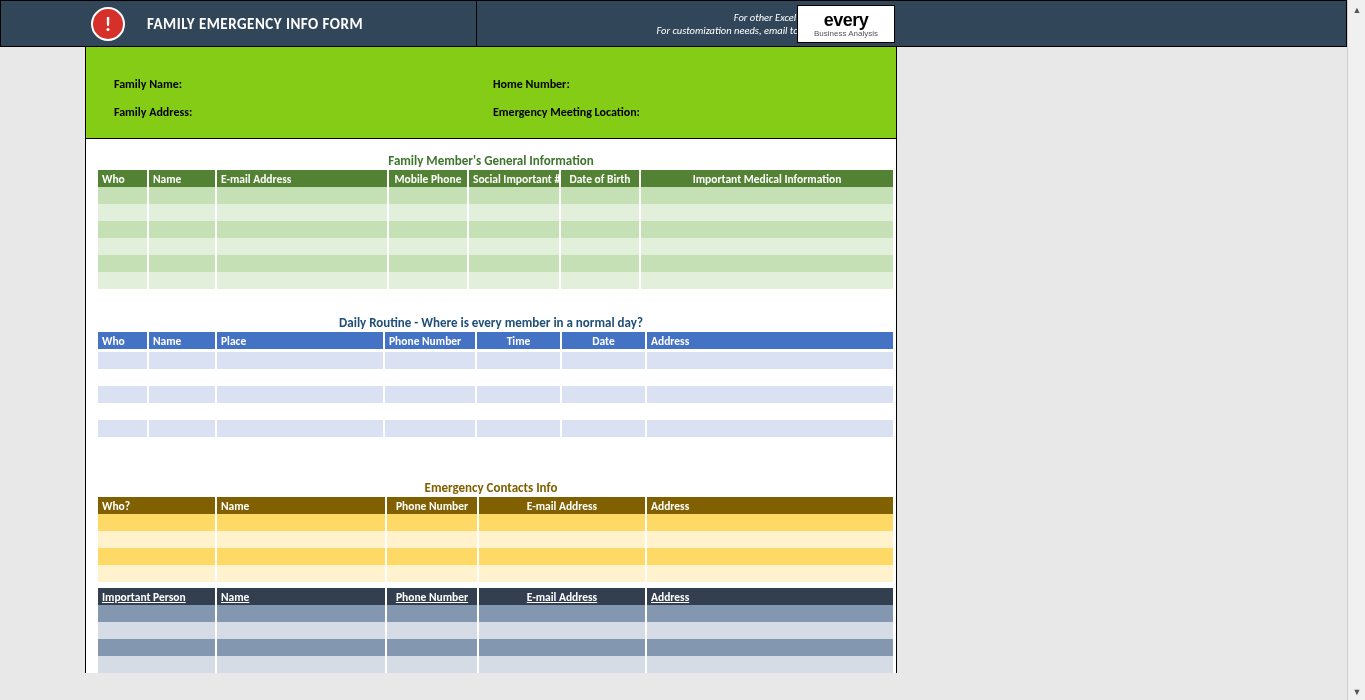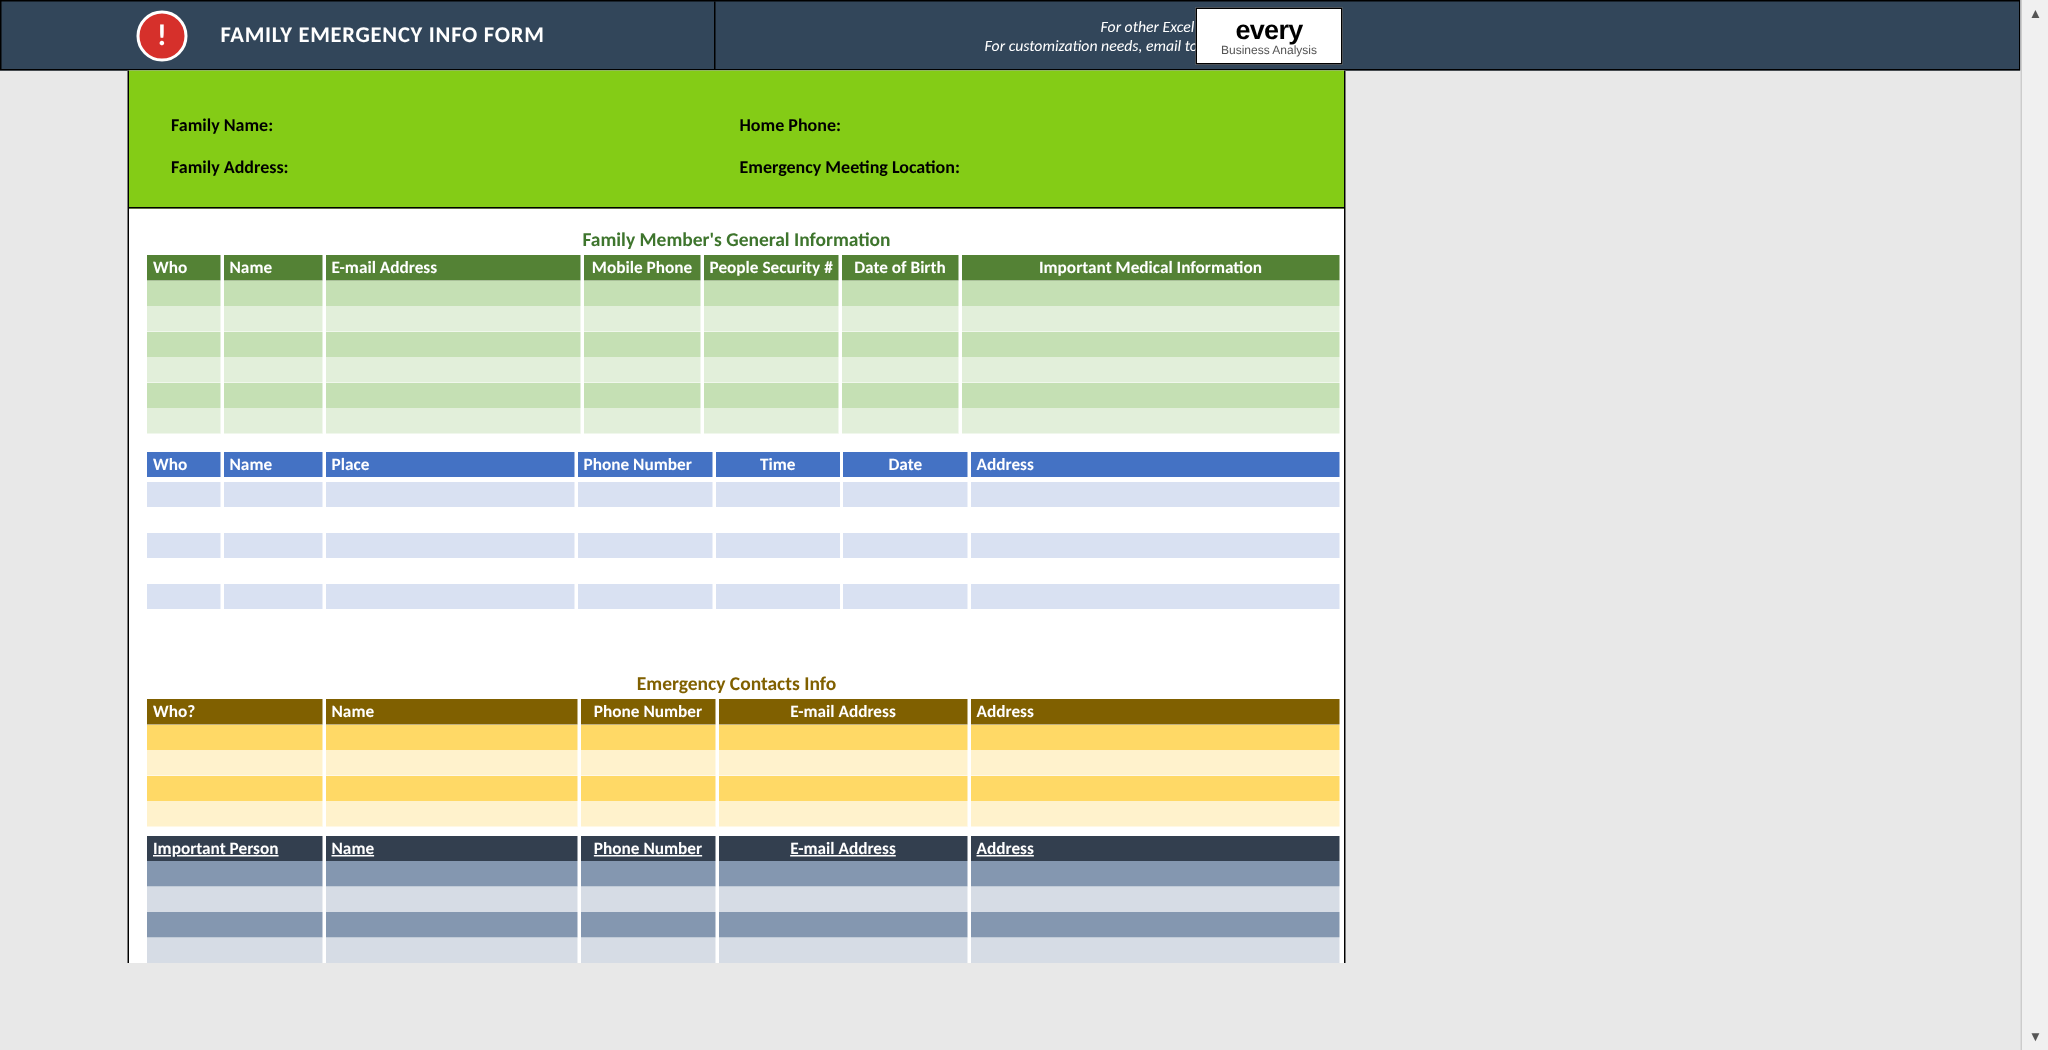--- a/index.html
+++ b/index.html
@@ -238,42 +238,42 @@
         <div class="logo-main">every</div>
         <div class="logo-sub">Business Analysis</div>
       </div>
     </div>
 
     <div class="content">
 
       <div class="info-block">
         <div class="info-label fn">Family Name:</div>
         <div class="info-label fa">Family Address:</div>
-        <div class="info-label hp">Home Phone:</div>
+        <div class="info-label hp">Home Number:</div>
         <div class="info-label em">Emergency Meeting Location:</div>
       </div>
 
       <div class="section-title st-green">Family Member's General Information</div>
       <table class="tbl-green">
         <colgroup>
           <col style="width:50px">
             <col style="width:68px">
             <col style="width:172px">
           <col style="width:80px">
             <col style="width:92px">
             <col style="width:80px">
             <col style="width:253px">
         </colgroup>
         <tbody>
             <tr>
           <th>Who</th>
           <th>Name</th>
           <th>E-mail Address</th>
           <th class="center">Mobile Phone</th>
-          <th>People Security #</th>
+          <th>Social Important #</th>
           <th class="center">Date of Birth</th>
           <th class="center">Important Medical Information</th>
         </tr>
         <tr class="odd">
               <td></td>
               <td></td>
               <td></td>
               <td></td>
               <td></td>
               <td></td>
@@ -321,20 +321,21 @@
               <td></td>
               <td></td>
               <td></td>
               <td></td>
               <td></td>
             </tr>
       </tbody>
         </table>
 
       <div style="height:12px"></div>
+      <div class="section-title st-blue">Daily Routine - Where is every member in a normal day?</div>
       <table class="tbl-blue">
         <colgroup>
           <col style="width:50px">
             <col style="width:68px">
             <col style="width:168px">
           <col style="width:92px">
             <col style="width:85px">
             <col style="width:85px">
             <col style="width:247px">
         </colgroup>

